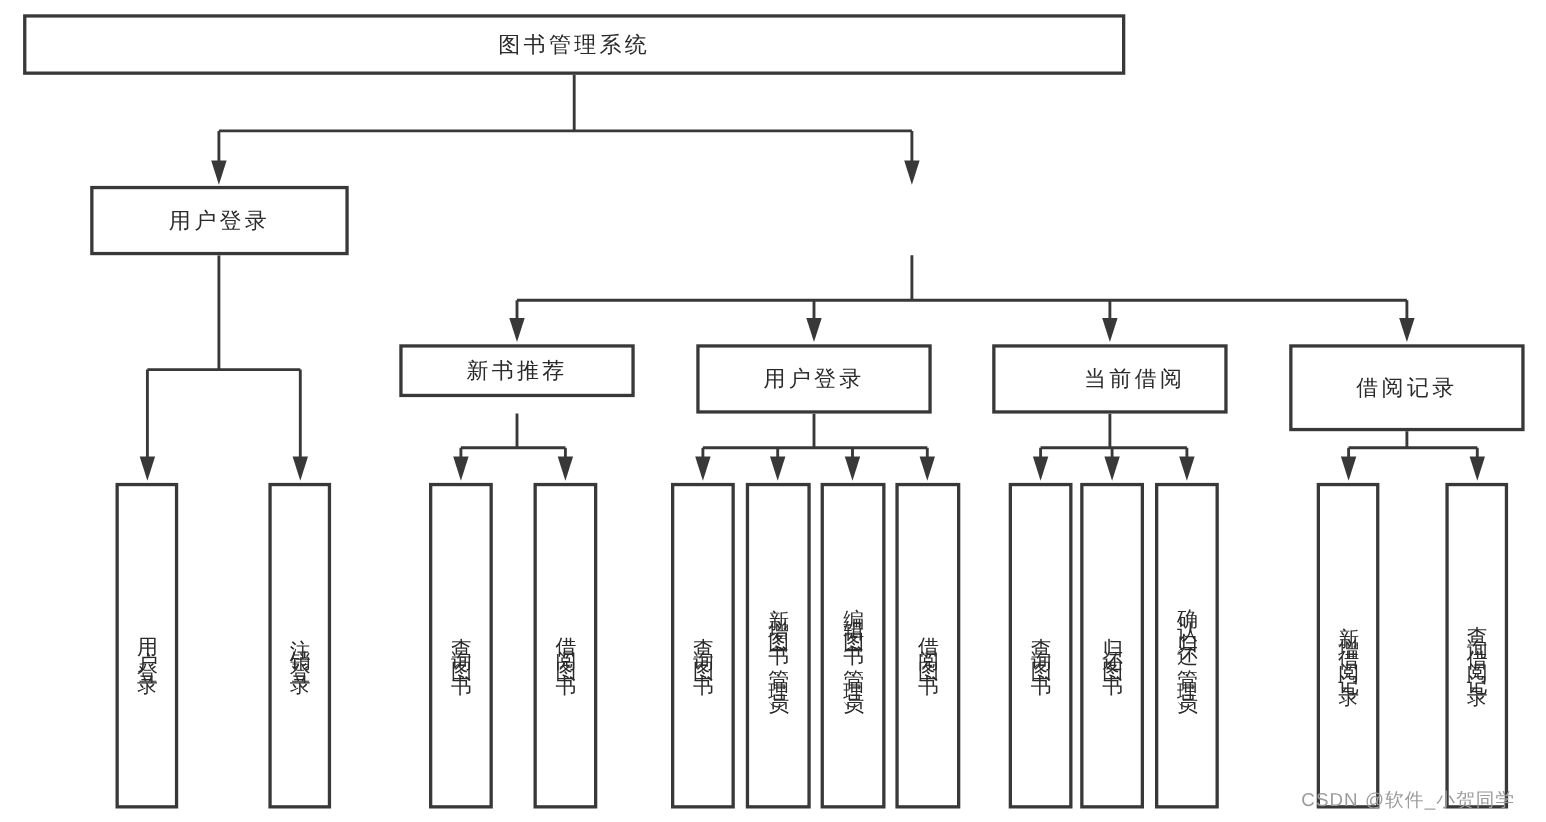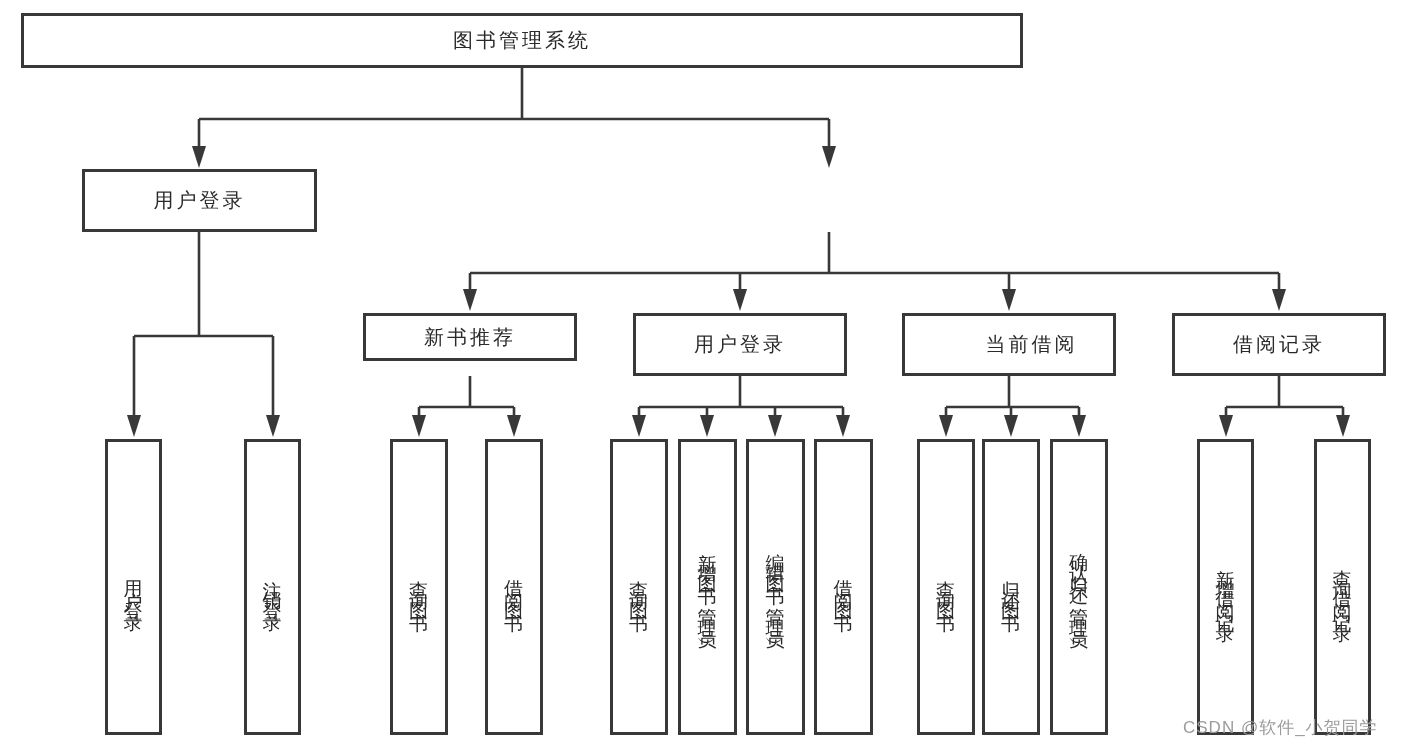--- a/index.html
+++ b/index.html
@@ -122,21 +122,21 @@
 
   <div class="node hbox" style="left:363px; top:313px; width:214px; height:48px;">
     <span>新书推荐</span>
   </div>
   <div class="node hbox" style="left:633px; top:313px; width:214px; height:63px;">
     <span>用户登录</span>
   </div>
   <div class="node hbox" style="left:902px; top:313px; width:214px; height:63px;padding-left:45px;">
     <span>当前借阅</span>
   </div>
-  <div class="node hbox" style="left:1172px; top:313px; width:214px; height:63px;">
+  <div class="node hbox" style="left:1172px; top:313px; width:214px; height:79px;">
     <span>借阅记录</span>
   </div>
 
   <div class="node vbox" style="left:105px; top:439px; width:57px; height:296px;">
     <span>用户登录</span>
   </div>
   <div class="node vbox" style="left:244px; top:439px; width:57px; height:296px;">
     <span>注销登录</span>
   </div>
 

